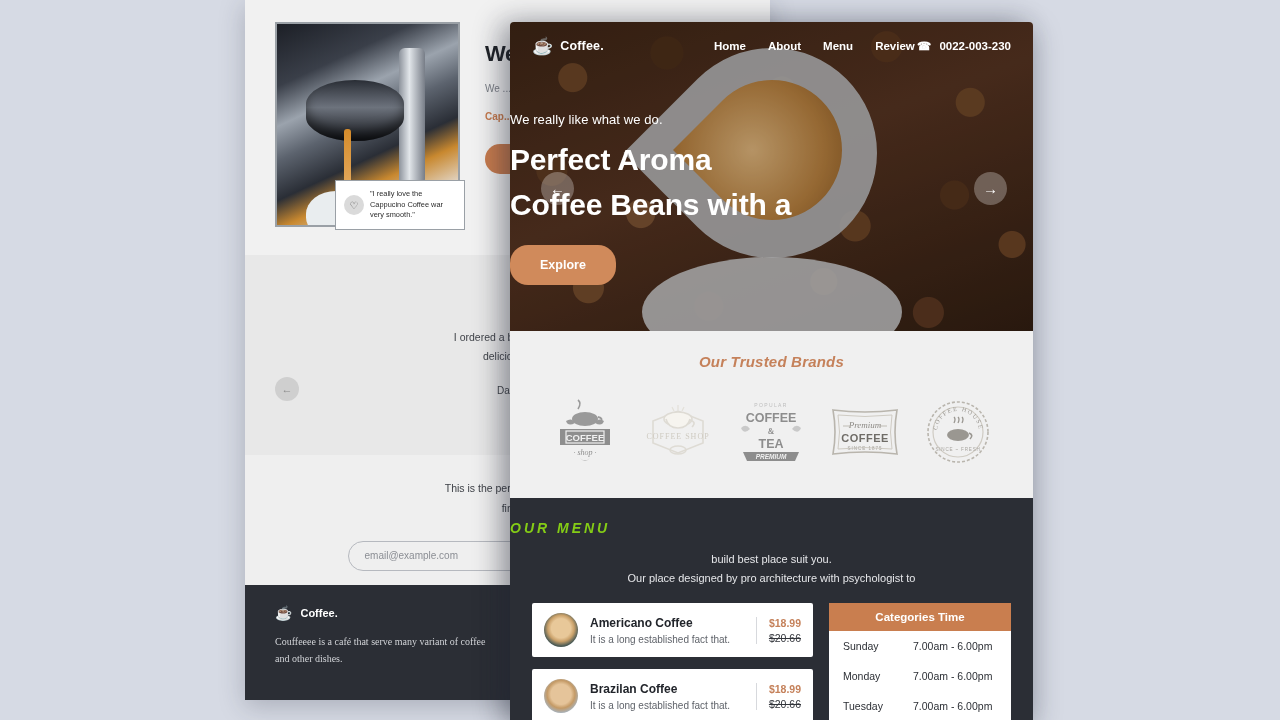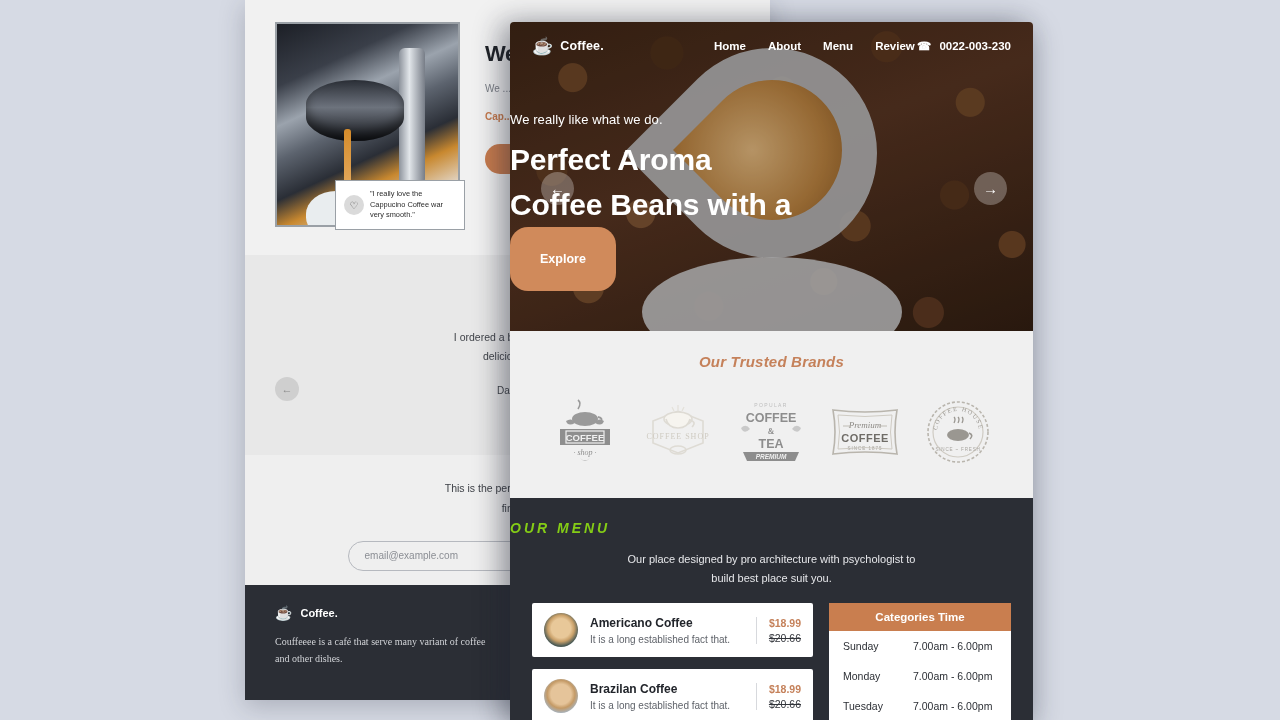--- a/index.html
+++ b/index.html
@@ -177,23 +177,23 @@
   .nav-links a { font-size:11.5px; color:#fff; text-decoration:none; font-weight:600; }
   .nav-phone { margin-left:auto; display:flex; align-items:center; gap:8px; font-size:11.5px; font-weight:600; }
 
   .hero-body { position:relative; z-index:5; text-align:left; padding-top:42px; }
   .hero-sub { font-size:13px; color:#fff; font-weight:500; letter-spacing:.1px; }
   .hero-title {
     font-size:30px; font-weight:700; color:#fff; line-height:1.5; margin-top:10px;
     letter-spacing:-.2px;
   }
   .hero-cta {
-    display:inline-block; 
+    display:inline-block; margin-top:18px;
     background:#d08a5b; color:#fff; font-size:12.5px; font-weight:600;
-    padding:25px 30px; border-radius:18px;
+    padding:13px 30px; border-radius:18px;
   }
   .hero-arrow {
     position:absolute; z-index:6; top:150px; width:33px; height:33px;
     border-radius:50%; background:rgba(255,255,255,.28); color:#fff;
     display:flex; align-items:center; justify-content:center; font-size:15px;
   }
   .hero-arrow.left { left:31px; }
   .hero-arrow.right { right:26px; }
 
   
@@ -413,22 +413,22 @@
             <text x="33" y="52" font-size="4.6" fill="#a9a6a0" text-anchor="middle" letter-spacing=".8" font-family="Liberation Sans, sans-serif">SINCE ~ FRESH</text>
           </svg>
         </div>
 
       </div>
     </div>
 
     <div class="menu">
       <div class="menu-title">OUR MENU</div>
       <div class="menu-sub">
+        <div>build best place suit you.</div>
         <div>Our place designed by pro architecture with psychologist to</div>
-        <div>build best place suit you.</div>
       </div>
 
       <div class="menu-grid">
         <div class="menu-left">
 
           <div class="menu-card">
             <div class="menu-thumb a"></div>
             <div class="menu-info">
               <div class="menu-name">Americano Coffee</div>
               <div class="menu-desc">It is a long established fact that.</div>

